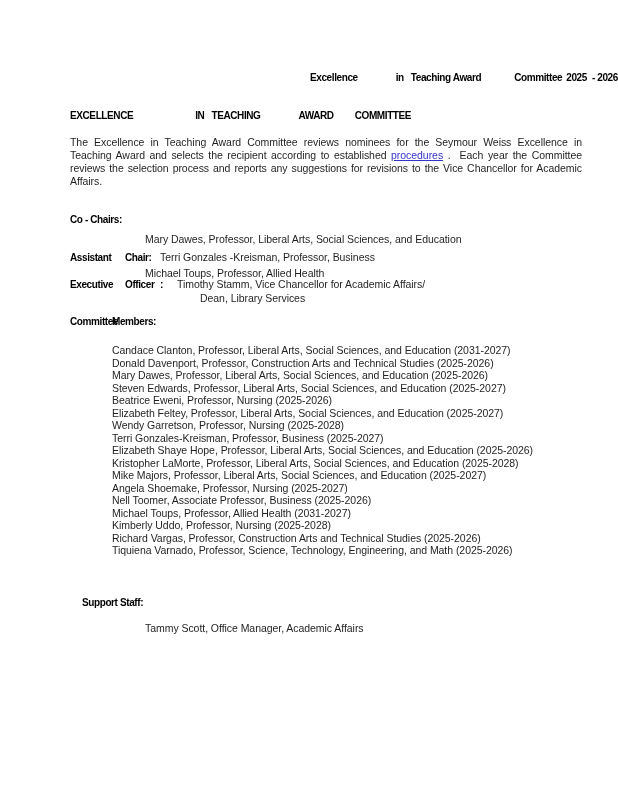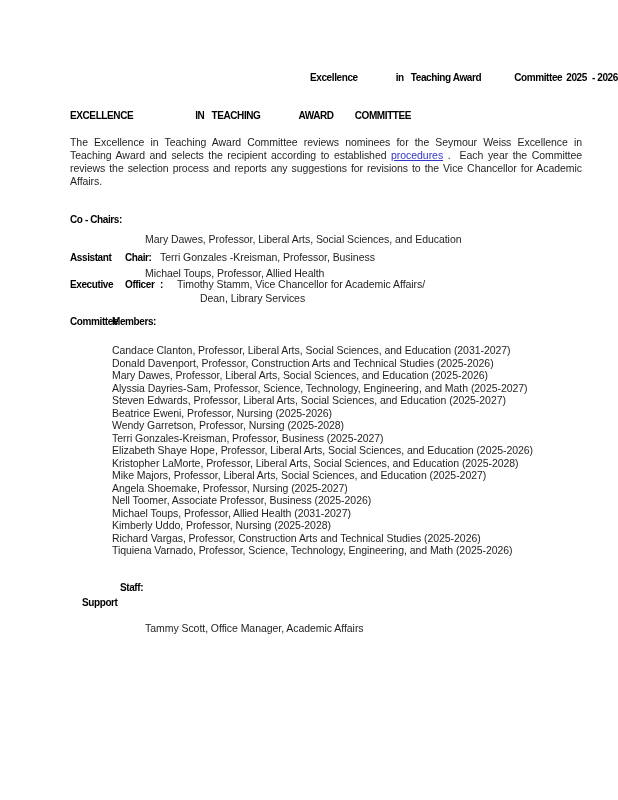--- a/index.html
+++ b/index.html
@@ -52,33 +52,33 @@
   <span class="abs body-text" style="left:177px;top:278px;">Timothy Stamm, Vice Chancellor for Academic Affairs/</span>
   <span class="abs body-text" style="left:200px;top:292px;">Dean, Library Services</span>
 
   <span class="abs cond" style="left:70px;top:316px;">Committee</span>
   <span class="abs cond" style="left:112px;top:316px;">Members:</span>
 
   <div class="abs members" style="left:112px;top:344px;">
       <div>Candace Clanton, Professor, Liberal Arts, Social Sciences, and Education (2031-2027)</div>
       <div>Donald Davenport, Professor, Construction Arts and Technical Studies (2025-2026)</div>
       <div>Mary Dawes, Professor, Liberal Arts, Social Sciences, and Education (2025-2026)</div>
-      <div>Alyssia Dayries-Sam, Professor, Science, Technology, Engineering, and Math (2025-2027)</div>
       <div>Steven Edwards, Professor, Liberal Arts, Social Sciences, and Education (2025-2027)</div>
       <div>Beatrice Eweni, Professor, Nursing (2025-2026)</div>
+      <div>Elizabeth Feltey, Professor, Liberal Arts, Social Sciences, and Education (2025-2027)</div>
       <div>Wendy Garretson, Professor, Nursing (2025-2028)</div>
       <div>Terri Gonzales-Kreisman, Professor, Business (2025-2027)</div>
       <div>Elizabeth Shaye Hope, Professor, Liberal Arts, Social Sciences, and Education (2025-2026)</div>
       <div>Kristopher LaMorte, Professor, Liberal Arts, Social Sciences, and Education (2025-2028)</div>
       <div>Mike Majors, Professor, Liberal Arts, Social Sciences, and Education (2025-2027)</div>
       <div>Angela Shoemake, Professor, Nursing (2025-2027)</div>
       <div>Nell Toomer, Associate Professor, Business (2025-2026)</div>
       <div>Michael Toups, Professor, Allied Health (2031-2027)</div>
       <div>Kimberly Uddo, Professor, Nursing (2025-2028)</div>
       <div>Richard Vargas, Professor, Construction Arts and Technical Studies (2025-2026)</div>
       <div>Tiquiena Varnado, Professor, Science, Technology, Engineering, and Math (2025-2026)</div>
     </div>
 
   <span class="abs cond" style="left:82px;top:597px;text-align:right;">Support</span>
-  <span class="abs cond" style="left:120px;top:582px;">Staff:</span>
+  <span class="abs cond" style="left:120px;top:597px;">Staff:</span>
   <span class="abs body-text" style="left:145px;top:622px;">Tammy Scott, Office Manager, Academic Affairs</span>
 
 </div>
 
 </body></html>

